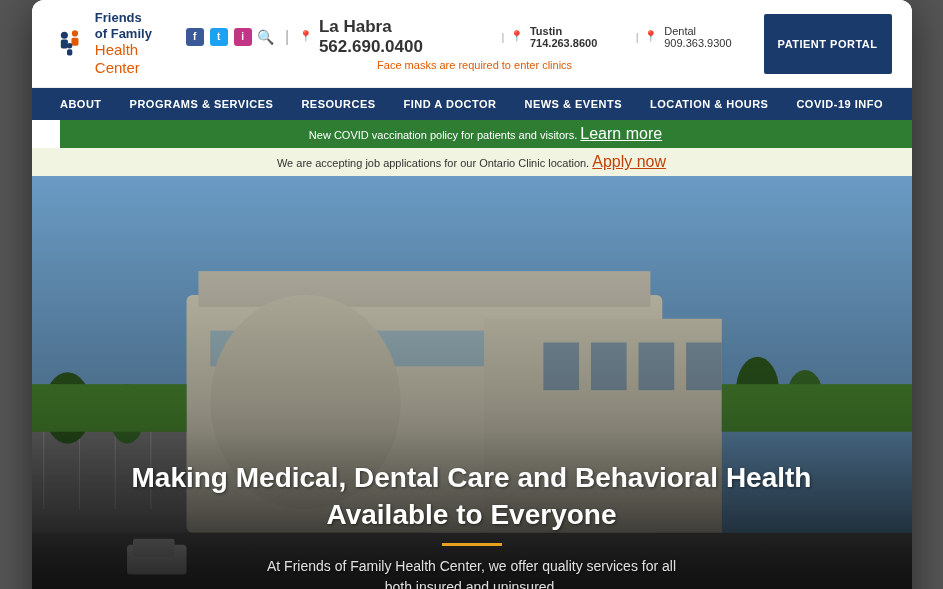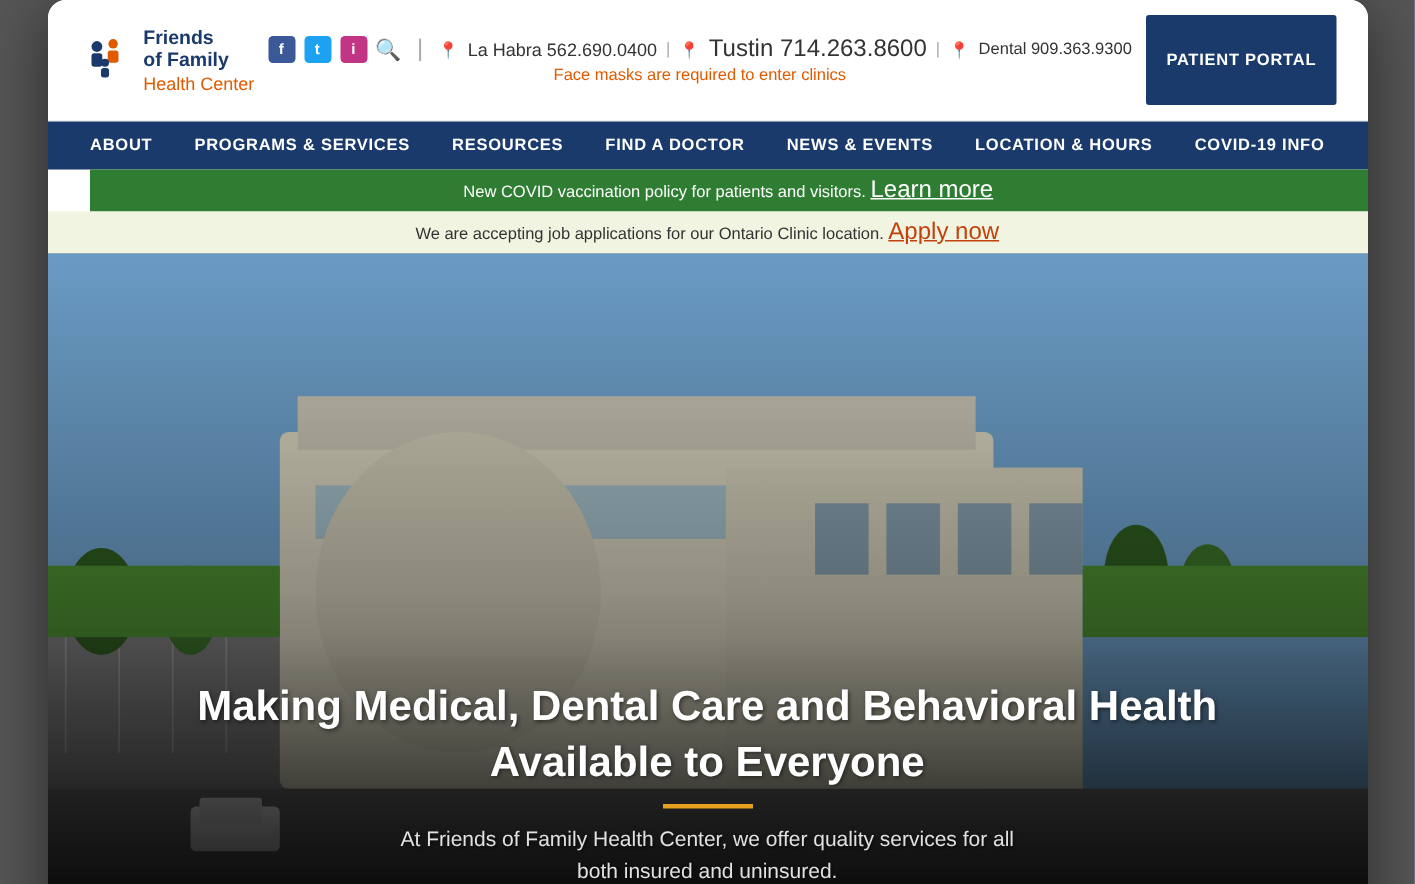--- a/index.html
+++ b/index.html
@@ -34,21 +34,21 @@
     }
     .logo-text {
       font-size: 13px;
       font-weight: bold;
       color: #1a3a6b;
       line-height: 1.2;
     }
     .logo-text .health-center {
       color: #e05a00;
       font-weight: normal;
-      font-size: 12px;
+      font-size: 15px;
     }
     .logo-icon {
       width: 36px;
       height: 36px;
     }
     .contact-area {
       display: flex;
       flex-direction: column;
       align-items: center;
       gap: 2px;
@@ -238,24 +238,24 @@
       <div class="social-contact-row">
         <div class="social-icons">
           <div class="social-icon fb">f</div>
           <div class="social-icon tw">t</div>
           <div class="social-icon ig">i</div>
           <div class="search-icon-btn">🔍</div>
         </div>
         <span class="contact-sep">|</span>
         <div class="contact-links">
           <span class="pin-icon">📍</span>
-          <span style="cursor:pointer; color:#333; font-size:12px;">La Habra 562.690.0400</span>
+          <span style="cursor:pointer; color:#333; font-size:17px;font-weight:bold;">La Habra 562.690.0400</span>
           <span class="contact-sep">|</span>
           <span class="pin-icon">📍</span>
-          <span style="cursor:pointer; color:#333; font-size:16px;">Tustin 714.263.8600</span>
+          <span style="cursor:pointer; color:#333; font-size:11px;font-weight:bold;">Tustin 714.263.8600</span>
           <span class="contact-sep">|</span>
           <span class="pin-icon">📍</span>
           <span style="cursor:pointer; color:#333; font-size:11px;">Dental 909.363.9300</span>
         </div>
       </div>
       <div class="face-masks-notice">Face masks are required to enter clinics</div>
     </div>
 
     <button class="patient-portal-btn">PATIENT PORTAL</button>
   </div>

